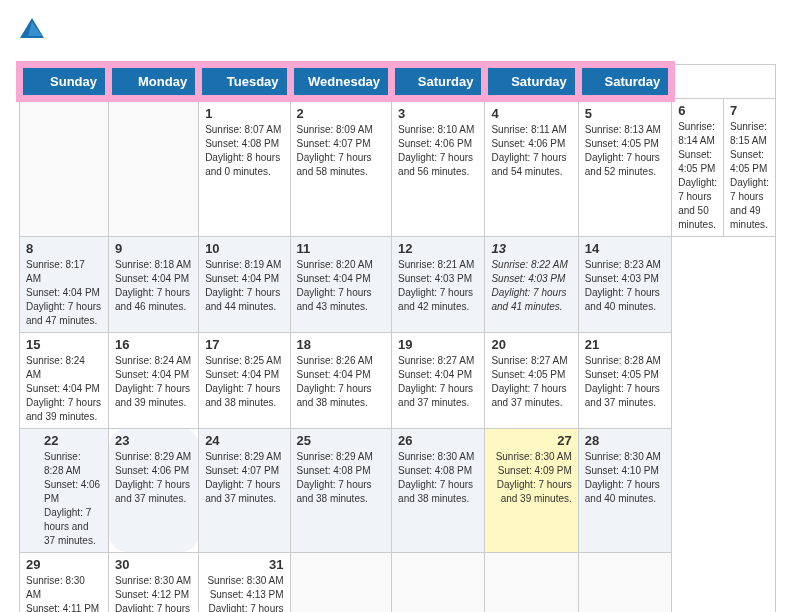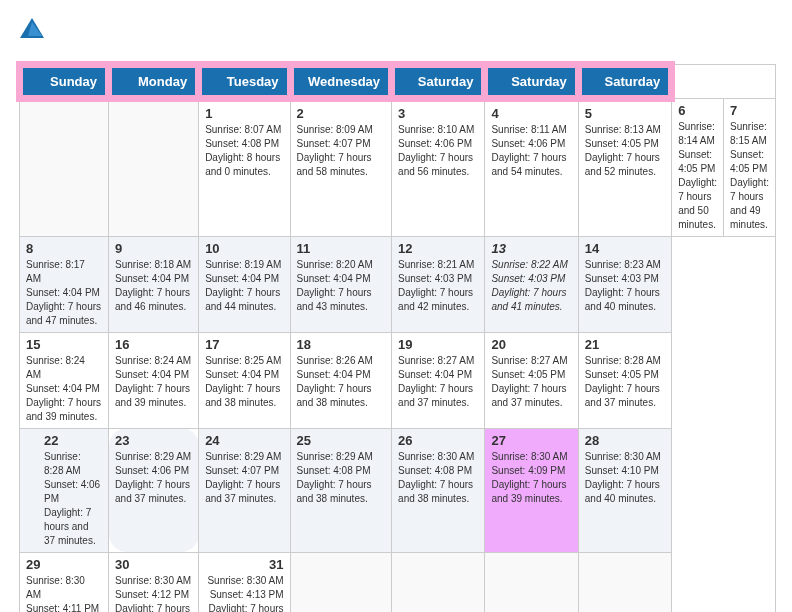--- a/index.html
+++ b/index.html
@@ -342,21 +342,21 @@
           </div>
         </td>
         <td style="background-color: rgb(240, 244, 248);">
           <span class="day-num">26</span>
           <div class="day-info">
             Sunrise: 8:30 AM<br>
             Sunset: 4:08 PM<br>
             Daylight: 7 hours and 38 minutes.
           </div>
         </td>
-        <td style="background-color: #f0abfc;">
+        <td style="background-color: #fef9c3; text-align: right;">
           <span class="day-num">27</span>
           <div class="day-info">
             Sunrise: 8:30 AM<br>
             Sunset: 4:09 PM<br>
             Daylight: 7 hours and 39 minutes.
           </div>
         </td>
         <td style="background-color: rgb(240, 244, 248);">
           <span class="day-num">28</span>
           <div class="day-info">

